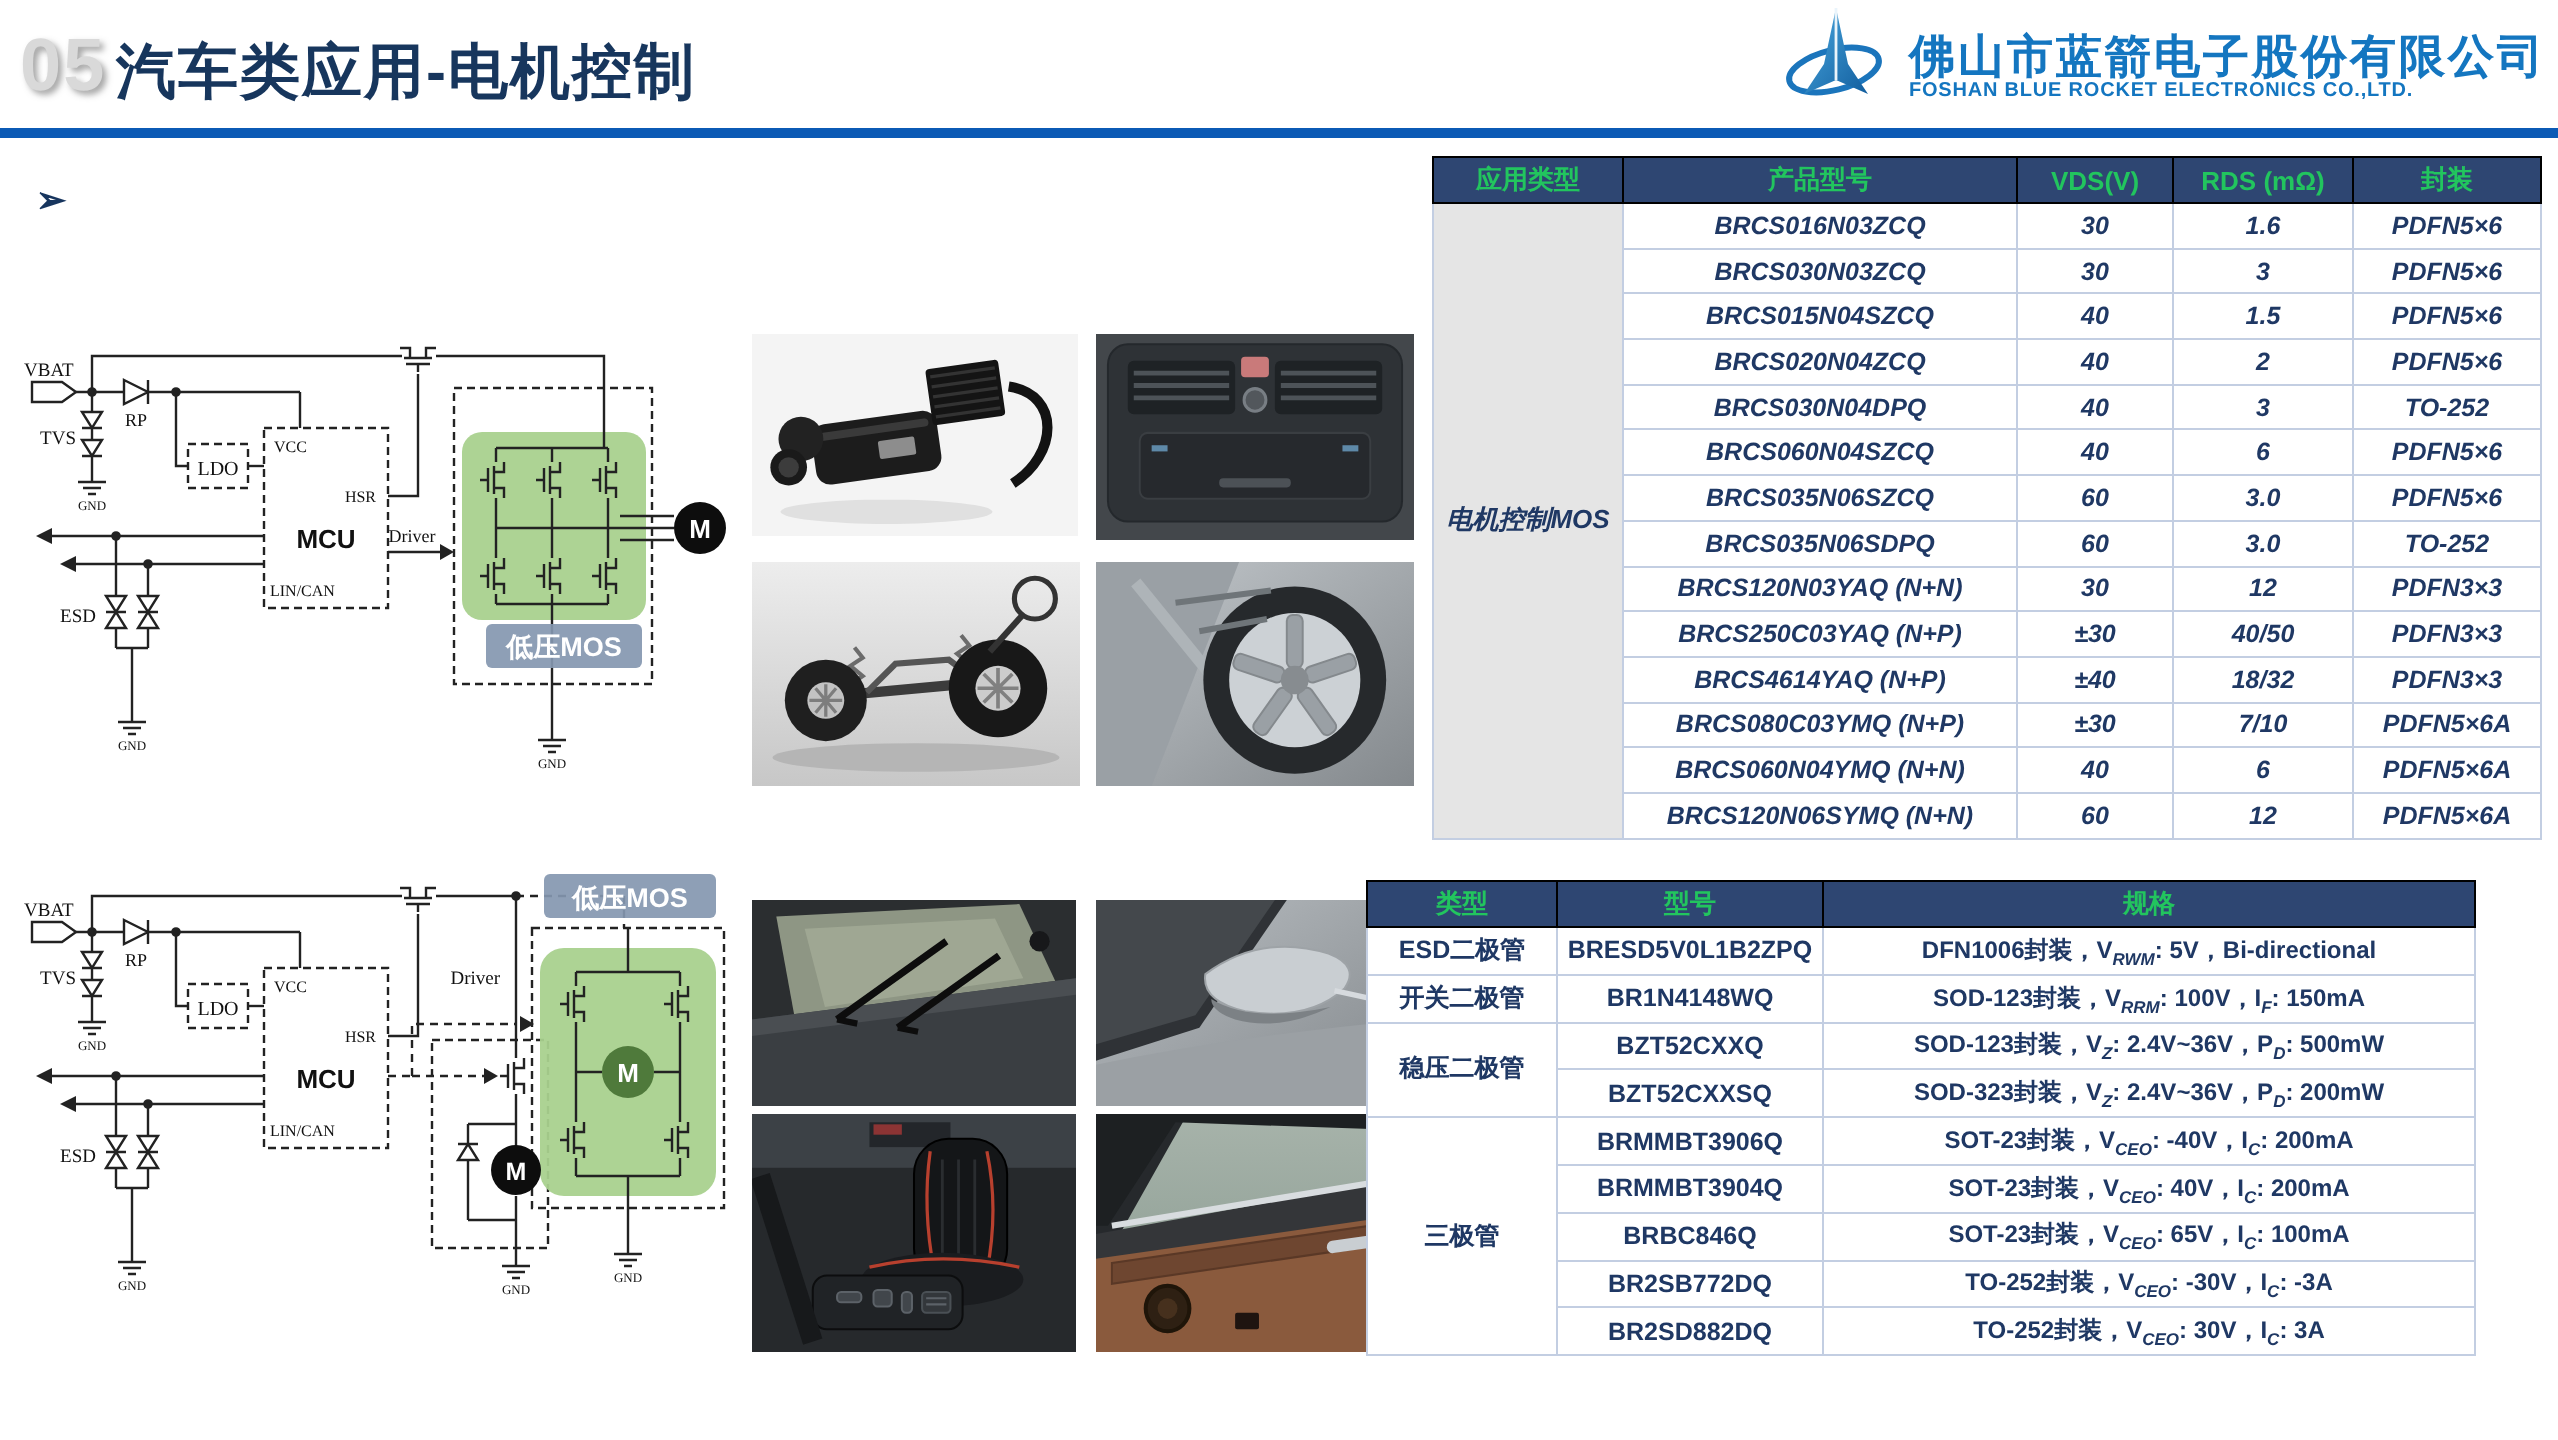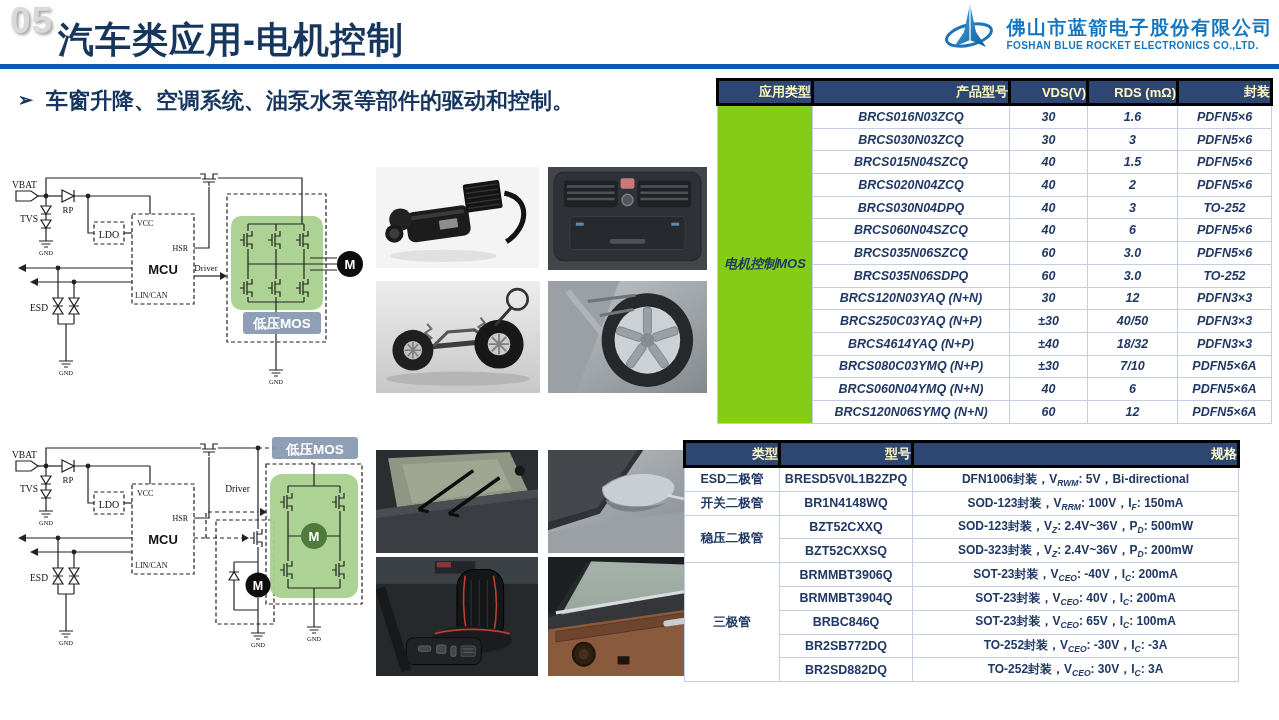--- a/index.html
+++ b/index.html
@@ -1,49 +1,49 @@
 <!DOCTYPE html>
 <html><head>
 <meta charset="utf-8">
 <style>
   html,body{margin:0;padding:0;}
   body{width:1279px;height:720px;position:relative;overflow:hidden;background:#ffffff;
        font-family:"Liberation Sans", sans-serif;}
   
-  .hdr-num{position:absolute;left:10px;top:0;font-size:37px;font-weight:bold;color:#d9d9d9;
+  .hdr-num{position:absolute;left:10px;top:12px;font-size:37px;font-weight:bold;color:#d9d9d9;
            text-shadow:2px 2px 3px rgba(90,90,90,.55);letter-spacing:1px;}
-  .hdr-title{position:absolute;left:58px;top:16px;font-size:36px;font-weight:bold;color:#17365d;letter-spacing:1px;}
+  .hdr-title{position:absolute;left:58px;top:16px;font-size:30px;font-weight:bold;color:#17365d;letter-spacing:1px;}
   .hdr-rule{position:absolute;left:0;top:64px;width:1279px;height:5px;background:#0b5ab5;}
   .logo{position:absolute;right:6px;top:2px;display:flex;align-items:center;}
   .logo-txt{margin-left:6px;}
-  .logo-cn{font-size:19px;font-weight:bold;color:#1476c0;letter-spacing:1.5px;line-height:22px;}
+  .logo-cn{font-size:23px;font-weight:bold;color:#1476c0;letter-spacing:1.5px;line-height:22px;}
   .logo-en{font-size:10px;font-weight:bold;color:#1476c0;letter-spacing:.4px;line-height:13px;}
   
   .intro{position:absolute;left:18px;top:84px;width:700px;color:#17355e;font-weight:bold;
          font-size:22px;line-height:33px;}
   .intro .marker{position:absolute;left:0;top:0;font-size:18px;}
   .intro .lines{padding-left:28px;}
   
   svg.diag{position:absolute;}
   svg .dash{stroke-dasharray:4 2.5;}
   svg .dash2{stroke-dasharray:4 3;}
   svg text.lbl{font-family:"Liberation Serif", serif;fill:#111;}
   svg text.sans{font-family:"Liberation Sans", sans-serif;}
   
   .photo{position:absolute;overflow:hidden;}
   .photo svg{display:block;width:100%;height:100%;}
   
   table.rtable{position:absolute;border-collapse:collapse;table-layout:fixed;}
-  table.rtable th{background:#2e4672;color:#fef9c3;font-size:13px;font-weight:bold;
-                  border:3px solid #000000;padding:0;height:22px;text-align:right;}
+  table.rtable th{background:#2e4672;color:#22c55e;font-size:13px;font-weight:bold;
+                  border:1px solid #000000;padding:0;height:22px;text-align:center;}
   table.rtable td{background:#ffffff;color:#1f3864;font-size:12.5px;font-weight:bold;text-align:center;
                   border:1px solid #c3cee2;padding:0 2px;}
   #mos-table{left:716px;top:78px;width:554px;}
   #mos-table td{height:21.7px;font-style:italic;}
-  #mos-table td.cat-cell{background:#84cc16;font-size:13px;}
+  #mos-table td.cat-cell{background:#e5e5e5;font-size:13px;}
   #comp-table{left:683px;top:440px;width:554px;}
   #comp-table td{height:22.8px;}
   #comp-table td.spec-cell{font-size:12px;}
   #comp-table sub{font-size:8.5px;font-weight:bold;font-style:italic;}
 </style>
 </head>
 <body>
 
 <svg width="0" height="0" style="position:absolute" aria-hidden="true">
   <defs>
@@ -76,21 +76,20 @@
   </span>
   <span class="logo-txt">
     <div class="logo-cn">佛山市蓝箭电子股份有限公司</div>
     <div class="logo-en">FOSHAN BLUE ROCKET ELECTRONICS CO.,LTD.</div>
   </span>
 </div>
 
 <div class="intro">
   <span class="marker">➢</span>
   <div class="lines">
-    <div>车窗升降、空调系统、油泵水泵等部件的驱动和控制。</div>
   </div>
 </div>
 
 <svg class="diag" style="left:10px;top:162px" width="360" height="264" viewBox="0 0 360 264">
   <g stroke="#222" stroke-width="1.2" fill="none">
     <polygon points="6,29 21,29 28,34 21,39 6,39"></polygon>
     <path d="M28 34 H52"></path>
     <polygon points="52,28 64,34 52,40"></polygon>
       <path d="M64 28 V40"></path>
     <path d="M64 34 H140 M140 34 V52"></path>

